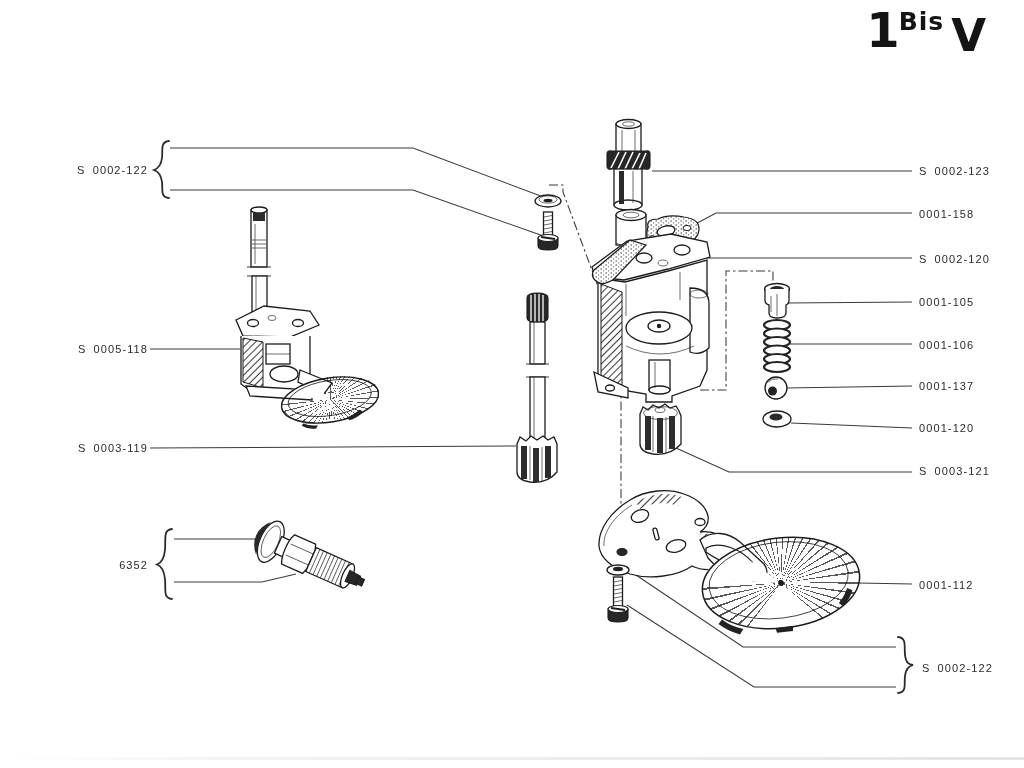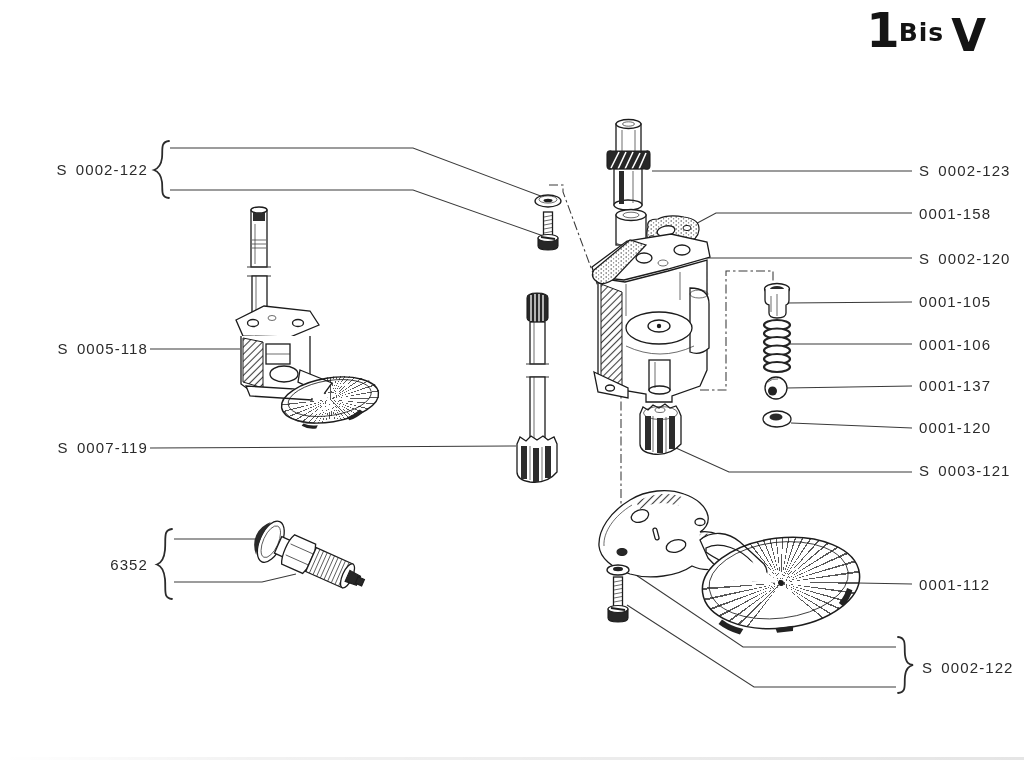--- a/index.html
+++ b/index.html
@@ -1,30 +1,30 @@
 <!DOCTYPE html>
 <html><head>
 <meta charset="utf-8">
 <style>
   html,body{margin:0;padding:0;}
   body{width:1024px;height:768px;background:#ffffff;position:relative;overflow:hidden;
        font-family:"Liberation Sans","DejaVu Sans",sans-serif;}
   #page{position:absolute;inset:0;background:#ffffff;}
 
   
-  .lbl{position:absolute;white-space:nowrap;font-size:15px;line-height:16px;
+  .lbl{position:absolute;white-space:nowrap;font-size:11px;line-height:16px;
        color:#2b2b2b;letter-spacing:1.1px;word-spacing:3px;}
   .lbl-left{right:876px;text-align:right;}
   .lbl-right{left:919px;text-align:center;}
 
   
   #plate-code{position:absolute;right:38px;top:6px;display:flex;align-items:flex-start;
               color:#141414;font-family:"DejaVu Sans",sans-serif;font-weight:bold;}
   .pc-num{font-size:48px;line-height:1;letter-spacing:-1px;}
-  .pc-bis{font-size:25px;line-height:1;margin-top:14px;letter-spacing:1px;}
+  .pc-bis{font-size:25px;line-height:1;margin-top:3px;letter-spacing:1px;}
   .pc-v{font-size:45px;line-height:1;margin-left:7px;margin-top:7px;}
 
   
   .fan{position:absolute;border-radius:50%;background-color:#fff;
        background-image:repeating-conic-gradient(from 0deg,rgba(45,45,45,.8) 0deg 1.5deg,rgba(255,255,255,0) 1.5deg 8deg);}
   #fan-left{left:281px;top:377px;width:99px;height:45px;transform:rotate(-9deg);}
   #fan-bottom{left:702px;top:538px;width:158px;height:90px;transform:rotate(-7deg);}
 
   svg{position:absolute;left:0;top:0;}
   .ln{stroke:#3a3a3a;stroke-width:1.05;fill:none;}
@@ -292,21 +292,21 @@
   </svg>
 
   <div id="plate-code">
     <span class="pc-num">1</span>
     <span class="pc-bis">Bis</span>
     <span class="pc-v">V</span>
   </div>
 
   <div class="lbl lbl-left" style="top:162px">S 0002-122</div>
   <div class="lbl lbl-left" style="top:341px">S 0005-118</div>
-  <div class="lbl lbl-left" style="top:440px">S 0007-119</div>
+  <div class="lbl lbl-left" style="top:440px">S 0003-119</div>
   <div class="lbl lbl-left" style="top:557px">6352</div>
 
   <div class="lbl lbl-right" style="top:163px">S 0002-123</div>
   <div class="lbl lbl-right" style="top:206px">0001-158</div>
   <div class="lbl lbl-right" style="top:251px">S 0002-120</div>
   <div class="lbl lbl-right" style="top:294px">0001-105</div>
   <div class="lbl lbl-right" style="top:337px">0001-106</div>
   <div class="lbl lbl-right" style="top:378px">0001-137</div>
   <div class="lbl lbl-right" style="top:420px">0001-120</div>
   <div class="lbl lbl-right" style="top:463px">S 0003-121</div>

